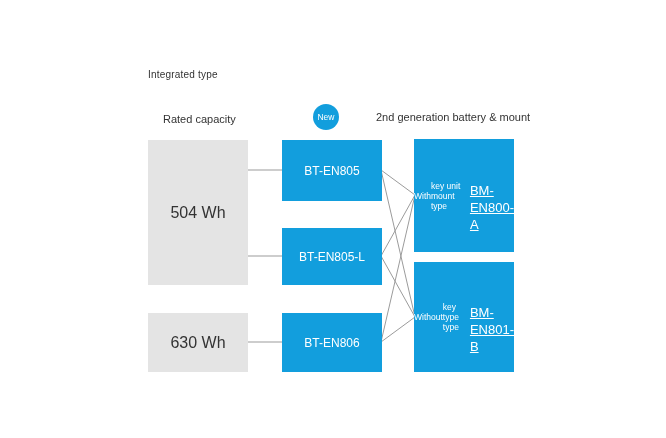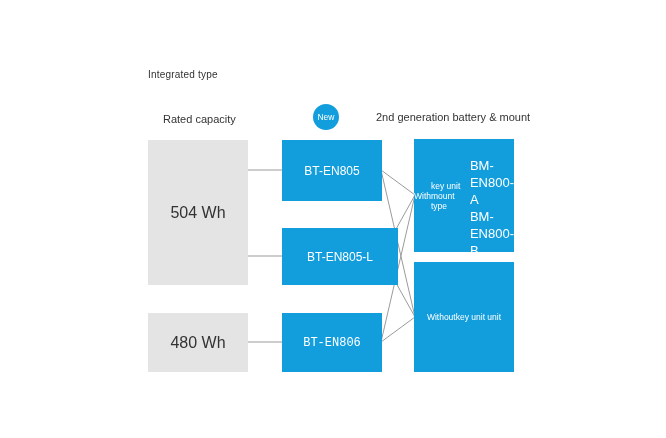--- a/index.html
+++ b/index.html
@@ -77,37 +77,38 @@
     font-size: 16px;
   }
   .box.blue {
     background: var(--blue);
     color: #ffffff;
     font-size: 12px;
   }
   #cap-504  { left: 148px; top: 140px; width: 100px; height: 145px; }
   #cap-630  { left: 148px; top: 313px; width: 100px; height: 59px;  }
   #bt-en805  { left: 282px; top: 140px; width: 100px; height: 61px; }
-  #bt-en805l { left: 282px; top: 228px; width: 116px; height: 57px; }
-  #bt-en806  { left: 282px; top: 313px; width: 100px; height: 59px; font-family: Liberation Mono, monospace; }
+  #bt-en805l { left: 282px; top: 228px; width: 100px; height: 57px; }
+  #bt-en806  { left: 282px; top: 313px; width: 100px; height: 59px; }
 
   .box.mount {
     background: var(--blue);
     color: #ffffff;
     flex-direction: row;
     justify-content: center;
   }
   #mount-800 { left: 414px; top: 139px; width: 100px; height: 113px; }
   #mount-801 { left: 414px; top: 262px; width: 100px; height: 110px; }
   .mount .type-line {
     font-size: 8.5px;
     line-height: 10px;
   }
   .mount .models {
     margin-top: 24px;
+    text-decoration: underline;
   }
   .mount .model {
     font-size: 13px;
     line-height: 17px;
   }
 </style>
 </head>
 <body>
 
 <div class="canvas">
@@ -129,35 +130,35 @@
   <div class="title">Integrated type</div>
 
   <div class="rated-capacity">Rated capacity</div>
 
   <div class="gen-row">
     <span class="new-badge">New</span>
     <span class="gen-label">2nd generation battery &amp; mount</span>
   </div>
 
   <div class="box gray" id="cap-504">504 Wh</div>
-  <div class="box gray" id="cap-630">480 Wh</div>
+  <div class="box gray" id="cap-630">630 Wh</div>
 
   <div class="box blue" id="bt-en805">BT-EN805</div>
   <div class="box blue" id="bt-en805l">BT-EN805-L</div>
   <div class="box blue" id="bt-en806">BT-EN806</div>
 
   <div class="box mount" id="mount-800">
     <div class="type-line">With</div>
     <div class="type-line">key unit mount type</div>
     <div class="models">
       <div class="model">BM-EN800-A</div>
-      <div class="model">BM-EN800-B</div>
     </div>
   </div>
 
   <div class="box mount" id="mount-801">
     <div class="type-line">Without</div>
-    <div class="type-line">key unit unit</div>
+    <div class="type-line">key type type</div>
     <div class="models">
+      <div class="model">BM-EN801-B</div>
     </div>
   </div>
 
 </div>
 
 </body></html>

